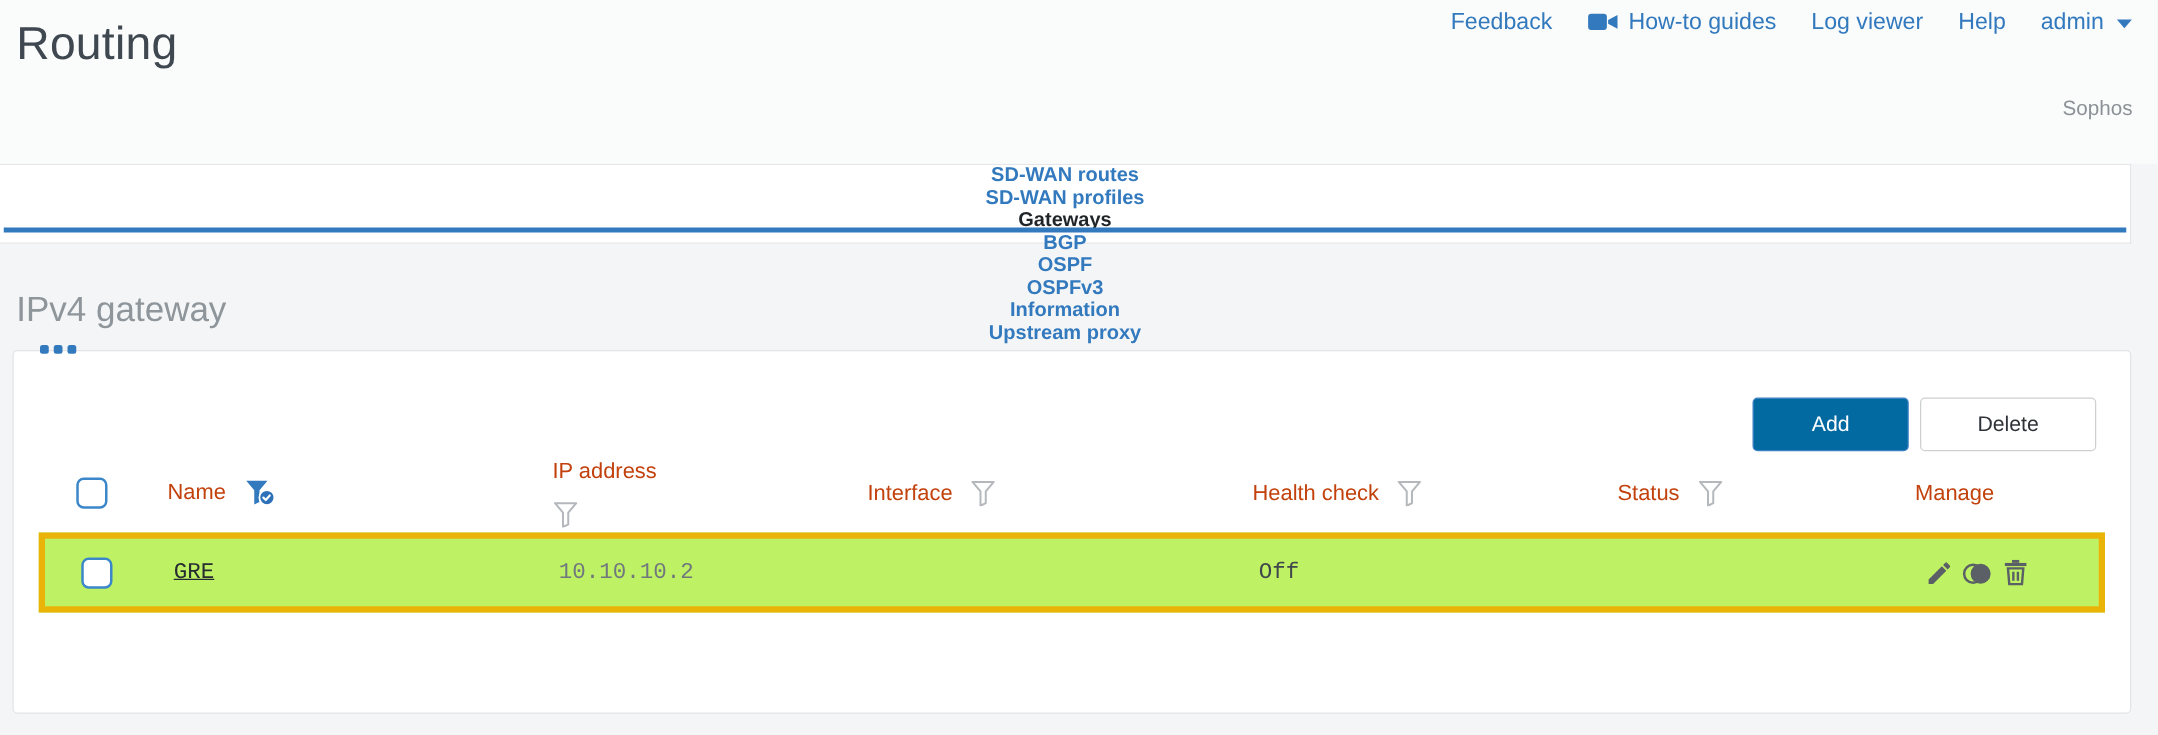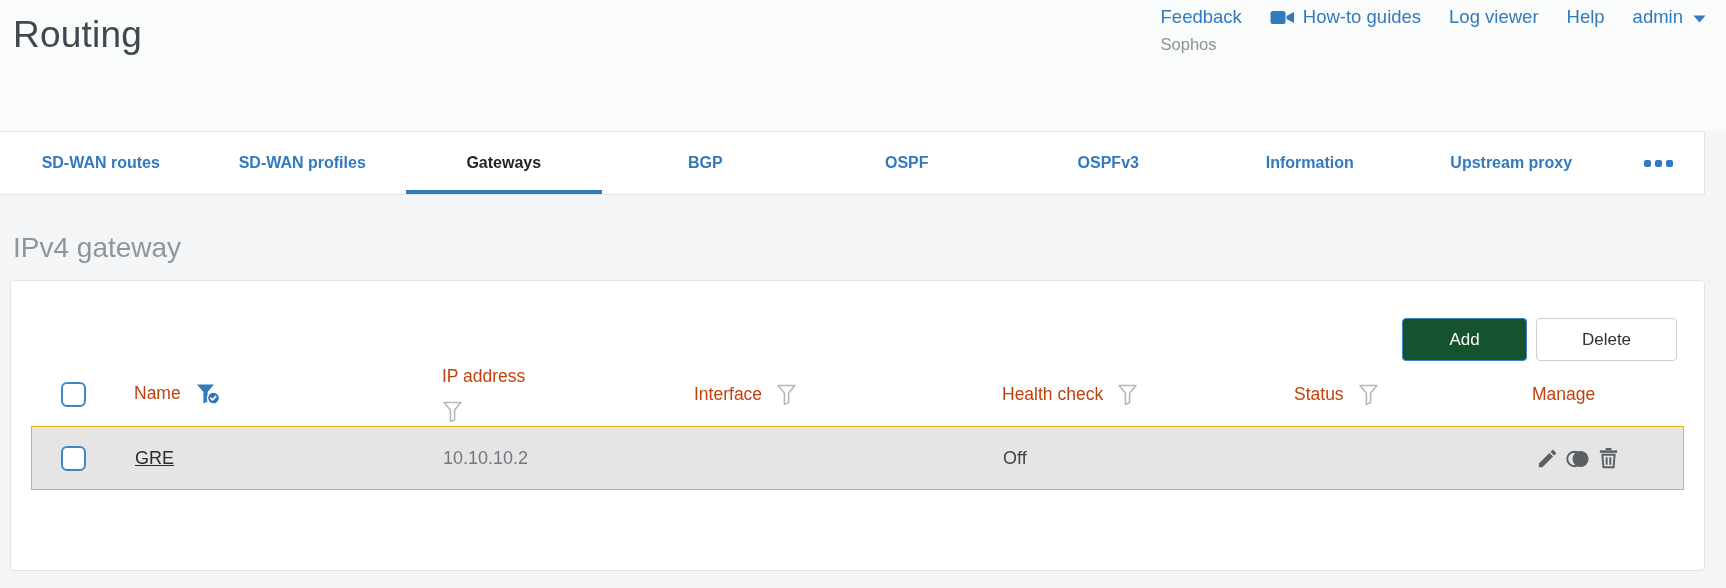--- a/index.html
+++ b/index.html
@@ -23,20 +23,22 @@
     font-size: 37px;
     font-weight: 400;
     color: #3f4850;
     letter-spacing: 0.2px;
   }
   .header-right {
     position: absolute;
     top: 6px; right: 20px;
     display: flex;
     flex-direction: column;
+    align-items: flex-end;
+    gap: 43px;
   }
   .header-links {
     display: flex;
     align-items: center;
     gap: 28px;
   }
   .header-link {
     color: #3279be;
     font-size: 18.5px;
     text-decoration: none;
@@ -55,20 +57,21 @@
   
   .tabbar {
     height: 64px;
     background: #ffffff;
     border-top: 1px solid #e5e6e8;
     border-bottom: 1px solid #e5e6e8;
     border-right: 1px solid #e5e6e8;
     margin-right: 21px;
     display: flex;
     align-items: stretch;
+    flex-direction: column;
   }
   .tab {
     flex: 1;
     display: flex;
     align-items: center;
     justify-content: center;
     font-size: 16px;
     font-weight: 700;
     color: #3279be;
     position: relative;
@@ -123,39 +126,40 @@
   }
   .btn {
     height: 43px;
     font-family: "Liberation Sans", sans-serif;
     font-size: 17px;
     border-radius: 4px;
     cursor: pointer;
   }
   .btn-primary {
     width: 125px;
-    background: #14532d;
+    background: #0369a1;
     border: 1px solid #3d80c4;
     color: #ffffff;
   }
   .btn-secondary {
     width: 141px;
     background: #ffffff;
     border: 1px solid #cdd0d2;
     color: #2f3338;
   }
 
   
   .thead, .trow { display: flex; align-items: center; }
   .thead { margin: 12px 20px 0 20px; height: 42px; }
   .trow {
     margin: 11px 20px 0 20px;
     height: 64px;
-    background: #e5e5e5;
-    border: 1px solid #eab308;
+    background: #bef264;
+    border: 5px solid #eab308;
+    font-family: Liberation Mono, monospace;
   }
   .col-check     { width: 90px;  padding-left: 30px; display: flex; align-items: center; }
   .col-name      { width: 308px; padding-left: 13px; }
   .col-ip        { width: 252px; padding-left: 13px; flex-direction: column; }
   .col-interface { width: 308px; padding-left: 13px; }
   .col-health    { width: 292px; padding-left: 13px; }
   .col-status    { width: 238px; padding-left: 13px; }
   .col-manage    { flex: 1;      padding-left: 13px; }
   .trow .col-check { padding-left: 29px; }
 

